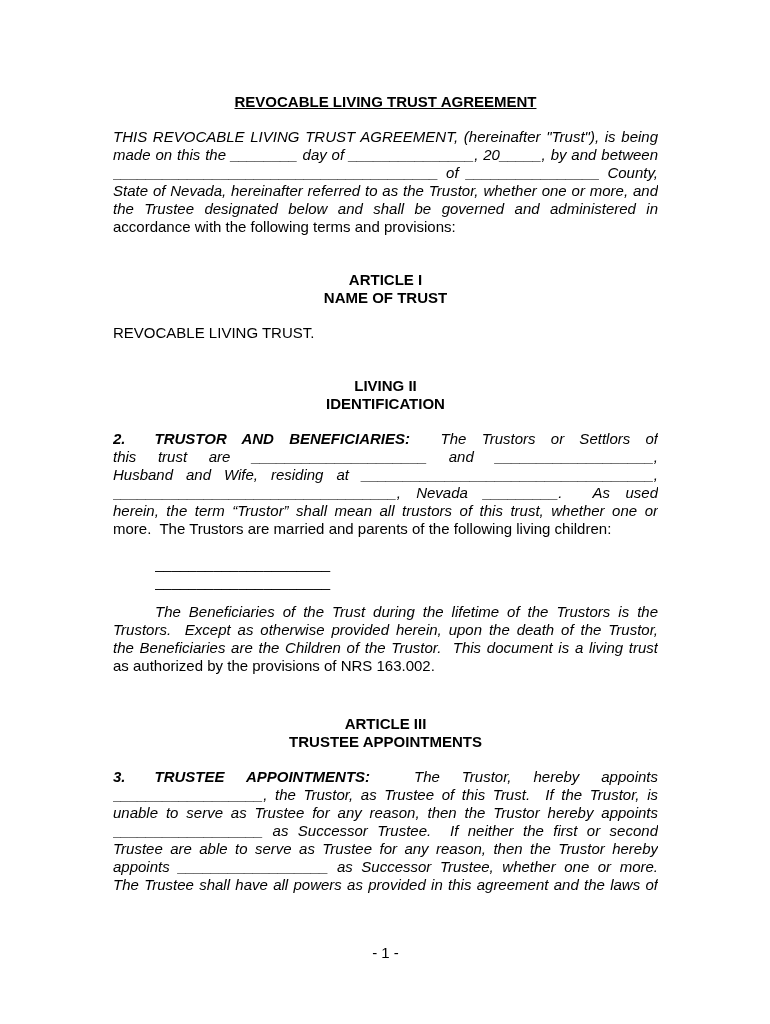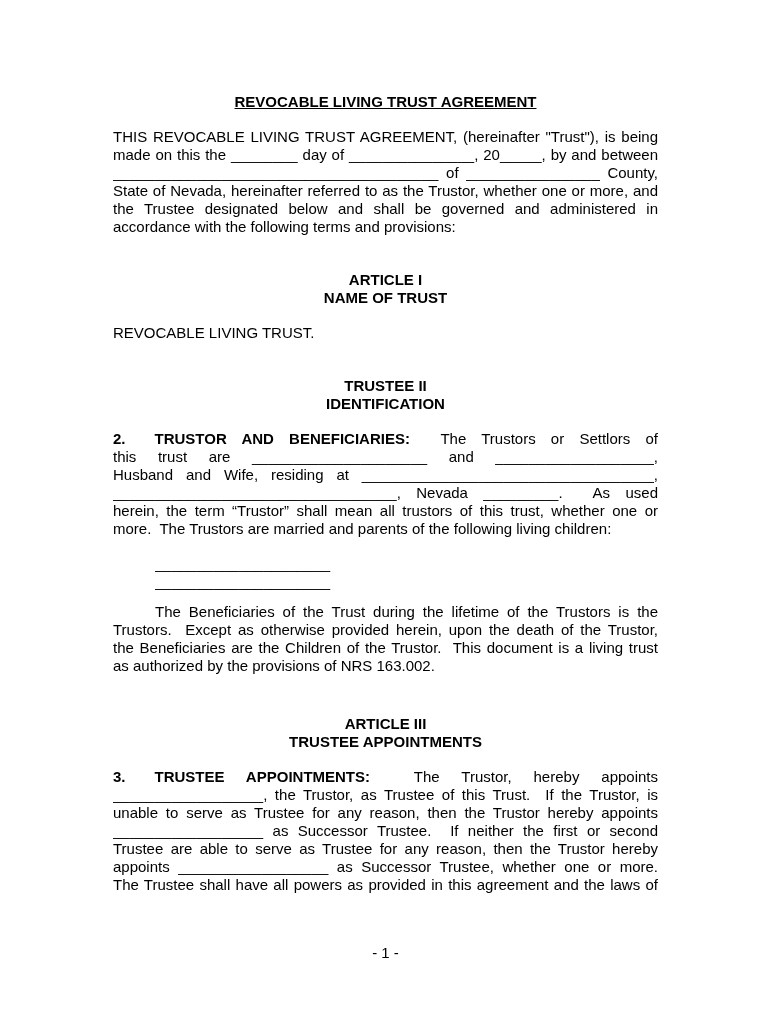--- a/index.html
+++ b/index.html
@@ -22,21 +22,21 @@
     height: 816px;
     padding: 93px 112px 0 113px;
     background: #ffffff;
   }
   .line {
     height: 18px;
     line-height: 18px;
     overflow: hidden;
     text-align: justify;
   }
-  .jl { text-align-last: justify; }
+  .jl { text-align-last: justify; font-style: italic; }
   .center { text-align: center; text-align-last: center; }
   .bold { font-weight: 700; }
   .underline { text-decoration: underline; }
   .indent { text-indent: 42px; }
   .tab { display: inline-block; width: 29px; }
   .children-block { padding-left: 42px; }
   .mt17 { margin-top: 17px; }
   .mt18 { margin-top: 12px; }
   .mt33 { margin-top: 40px; }
   .mt35 { margin-top: 35px; }
@@ -62,21 +62,21 @@
   <div class="mt35">
     <div class="line center bold">ARTICLE I</div>
     <div class="line center bold">NAME OF TRUST</div>
   </div>
 
   <div class="mt17">
     <div class="line">REVOCABLE LIVING TRUST.</div>
   </div>
 
   <div class="mt35">
-    <div class="line center bold">TRUSTEE II</div>
+    <div class="line center bold">LIVING II</div>
     <div class="line center bold">IDENTIFICATION</div>
   </div>
 
   <div class="mt17">
     <div class="line jl"><b>2.</b><span class="tab"></span><b>TRUSTOR AND BENEFICIARIES:</b><span> &nbsp;The Trustors or Settlors of</span></div>
     <div class="line jl">this trust are _____________________ and ___________________,</div>
     <div class="line jl">Husband and Wife, residing at ___________________________________,</div>
     <div class="line jl">__________________________________, Nevada _________.&nbsp; As used</div>
     <div class="line jl">herein, the term “Trustor” shall mean all trustors of this trust, whether one or</div>
     <div class="line">more.&nbsp; The Trustors are married and parents of the following living children:</div>

